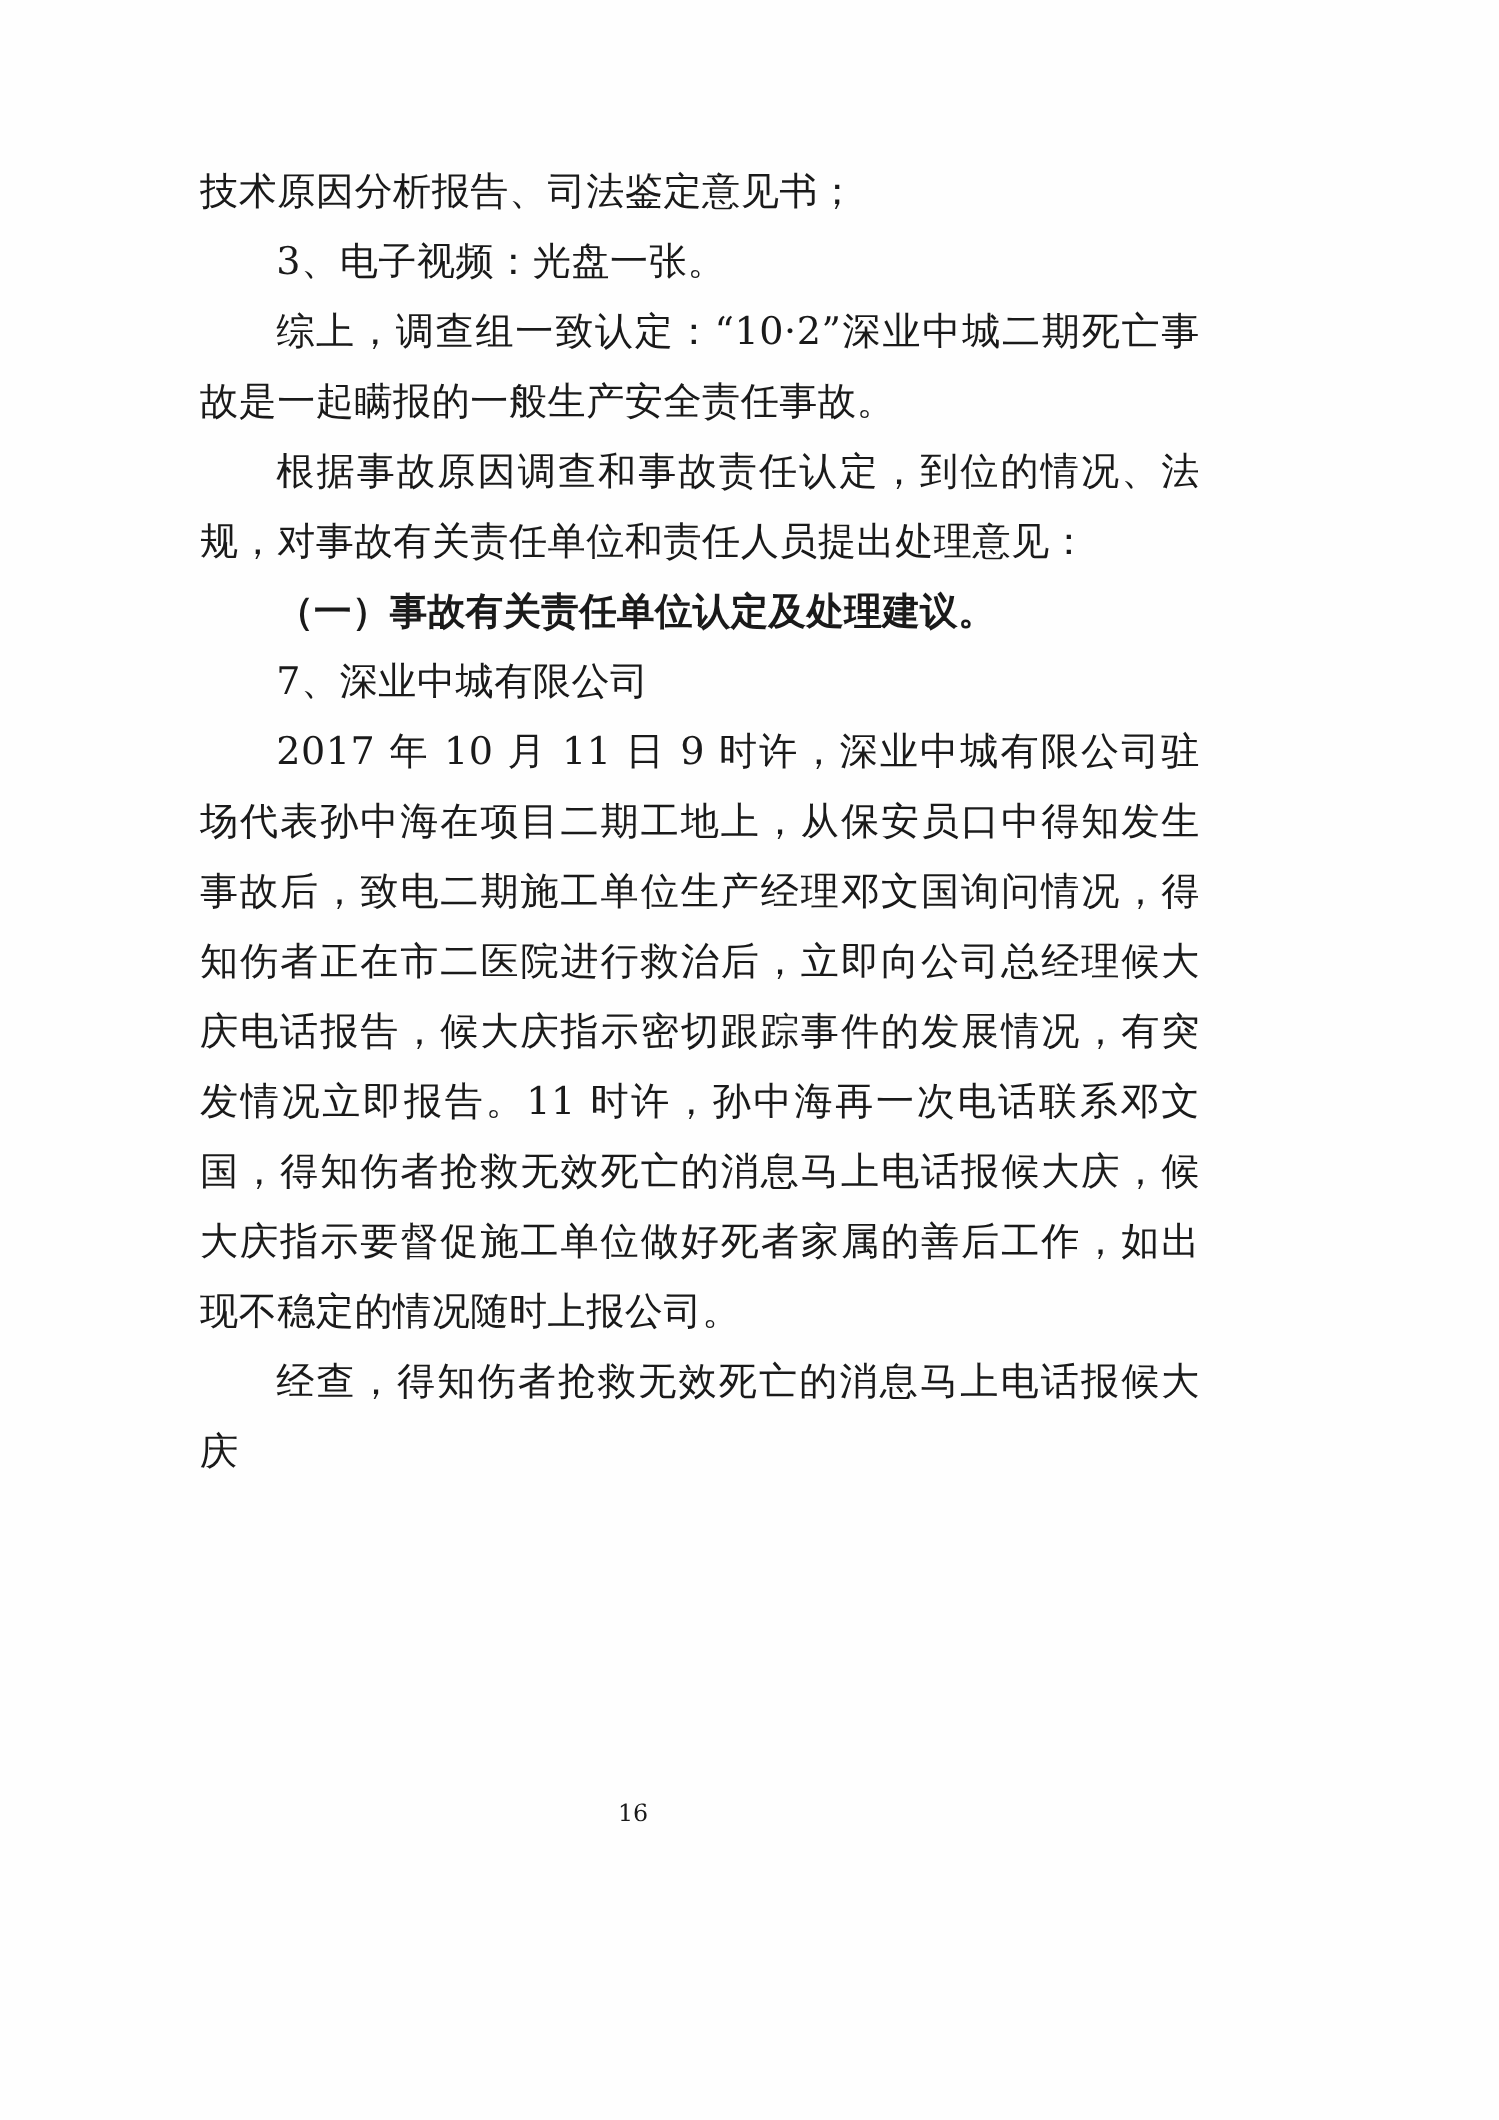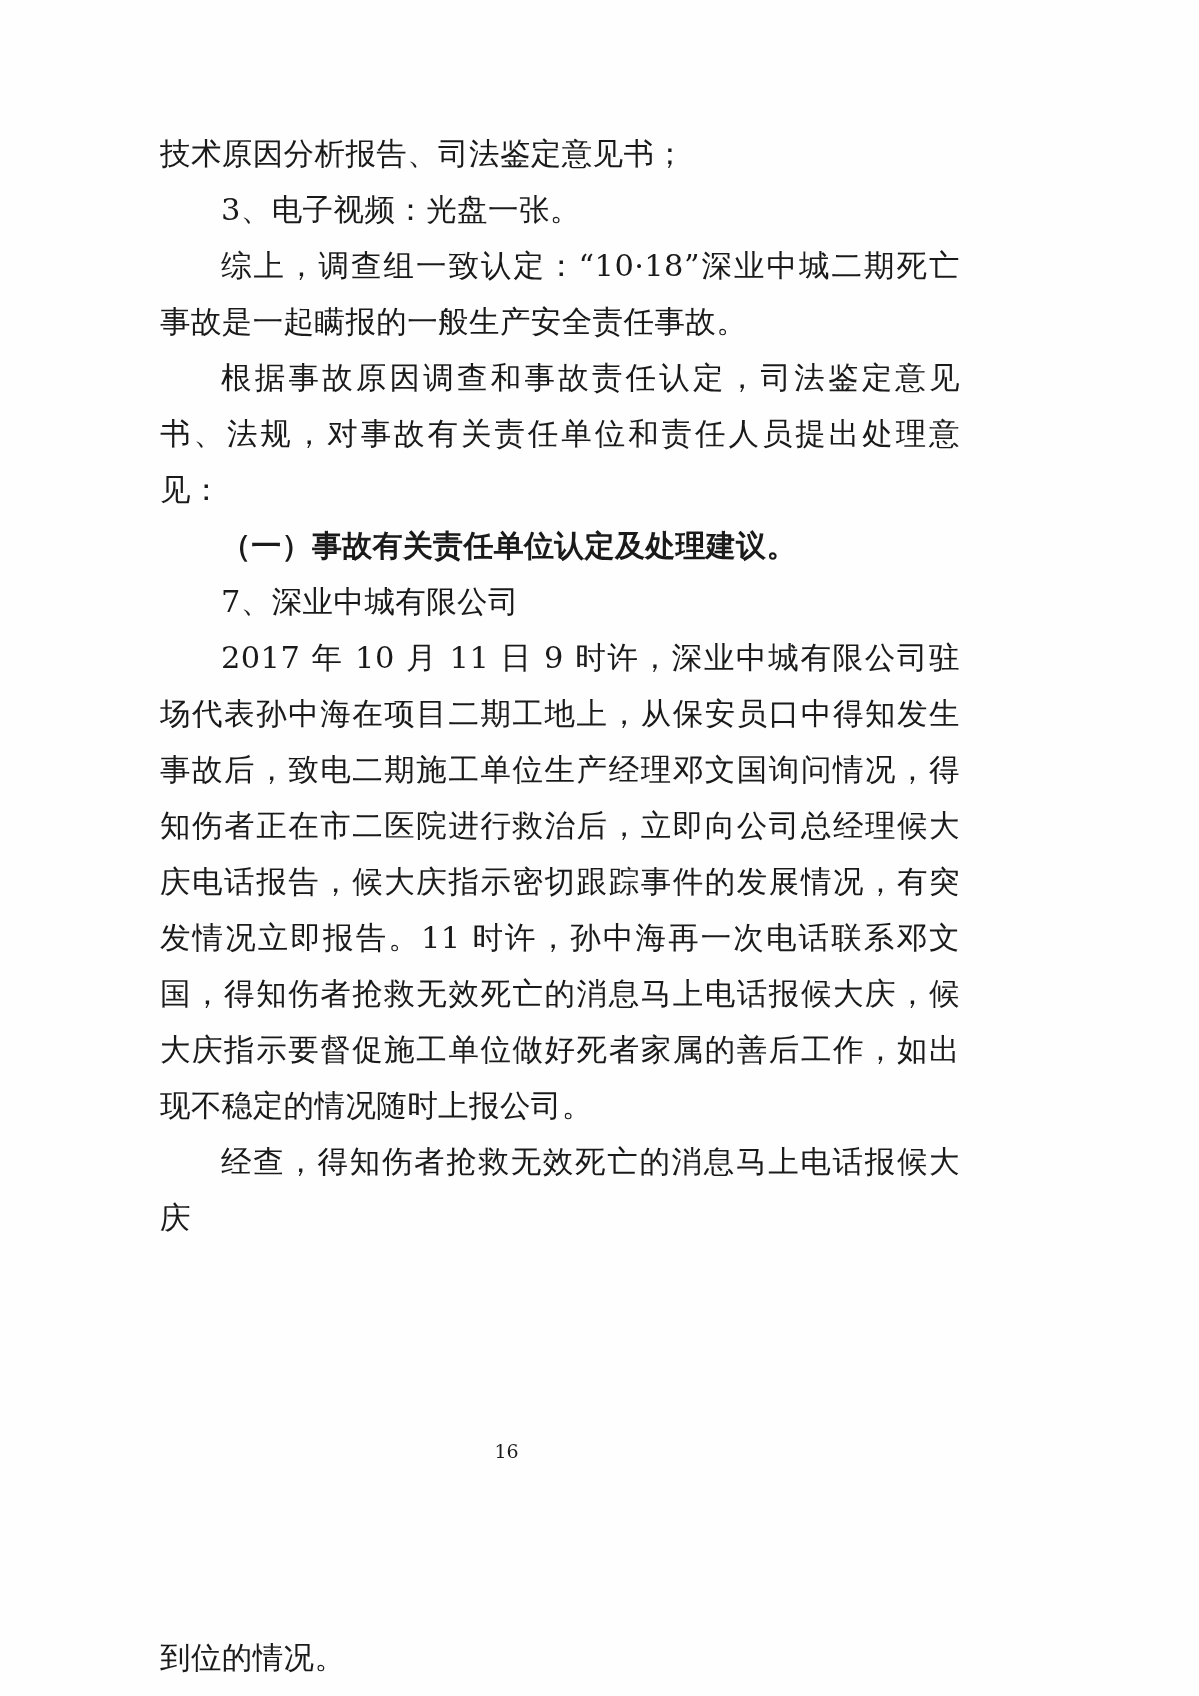--- a/index.html
+++ b/index.html
@@ -77,26 +77,23 @@
     width: 800px;
   }
 </style>
 </head>
 <body>
 
 <div class="page">
   <div class="content">
     <p class="para">技术原因分析报告、司法鉴定意见书；</p>
     <p class="para indent">3、电子视频：光盘一张。</p>
-    <p class="para indent">综上，调查组一致认定：“10·18”深业中城二期死亡事故是一起瞒报的一般生产安全责任事故。</p>
-    <p class="para indent">根据事故原因调查和事故责任认定，司法鉴定意见书、法规，对事故有关责任单位和责任人员提出处理意见：</p>
+    <p class="para indent">综上，调查组一致认定：“10·2”深业中城二期死亡事故是一起瞒报的一般生产安全责任事故。</p>
+    <p class="para indent">根据事故原因调查和事故责任认定，到位的情况、法规，对事故有关责任单位和责任人员提出处理意见：</p>
     <p class="subheading">（一）事故有关责任单位认定及处理建议。</p>
     <p class="para indent">7、深业中城有限公司</p>
     <p class="para indent">2017 年 10 月 11 日 9 时许，深业中城有限公司驻场代表孙中海在项目二期工地上，从保安员口中得知发生事故后，致电二期施工单位生产经理邓文国询问情况，得知伤者正在市二医院进行救治后，立即向公司总经理候大庆电话报告，候大庆指示密切跟踪事件的发展情况，有突发情况立即报告。11 时许，孙中海再一次电话联系邓文国，得知伤者抢救无效死亡的消息马上电话报候大庆，候大庆指示要督促施工单位做好死者家属的善后工作，如出现不稳定的情况随时上报公司。</p>
     <p class="para indent">经查，得知伤者抢救无效死亡的消息马上电话报候大庆</p>
   </div>
 
   <div class="page-number">16</div>
 
-  <div class="bottom-para">
-    <p class="para">到位的情况。</p>
-  </div>
 </div>
 
 </body></html>

